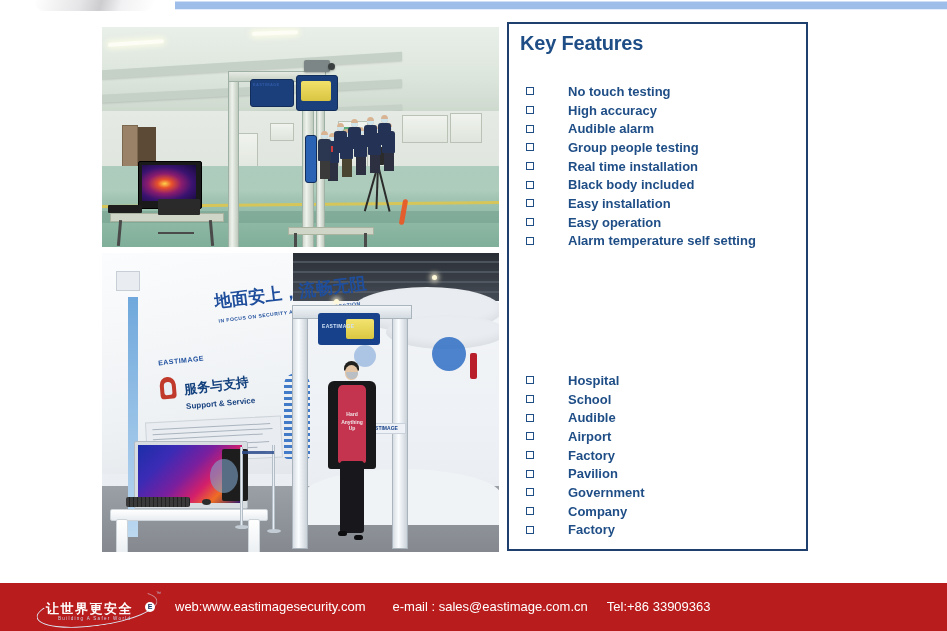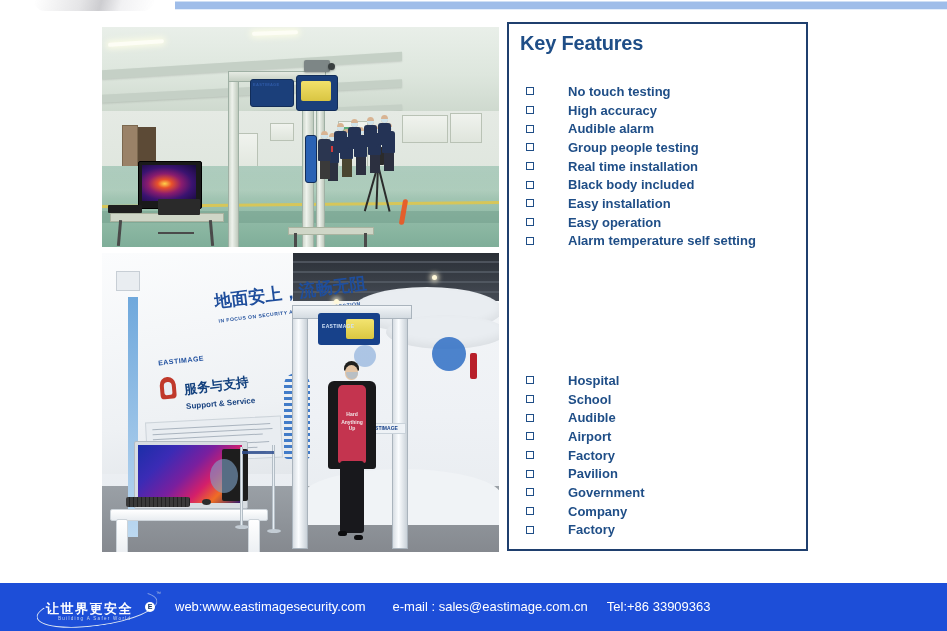--- a/index.html
+++ b/index.html
@@ -372,21 +372,21 @@
     margin-left: 34px;
     white-space: nowrap;
     font-family: "Liberation Sans", sans-serif;
   }
 
   
   #footer-bar {
     position: absolute;
     left: 0; top: 583px;
     width: 947px; height: 48px;
-    background: #1d4ed8;
+    background: #b91c1c;
   }
   #footer-logo {
     position: absolute;
     left: 28px; top: 5px;
     width: 140px; height: 40px;
   }
   #footer-logo-oval {
     position: absolute;
     left: 8px; top: 4px;
     width: 120px; height: 32px;

